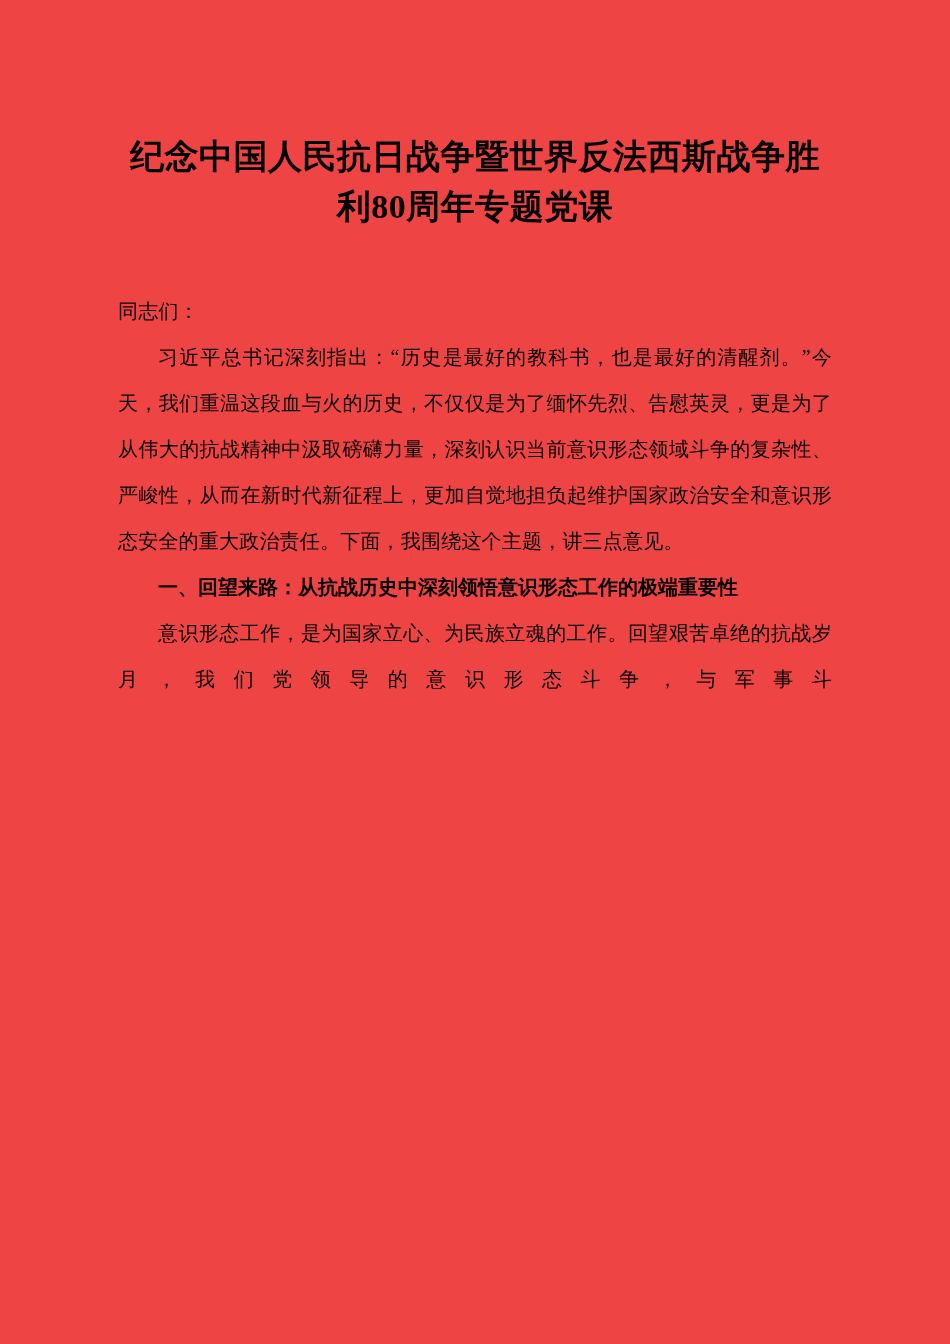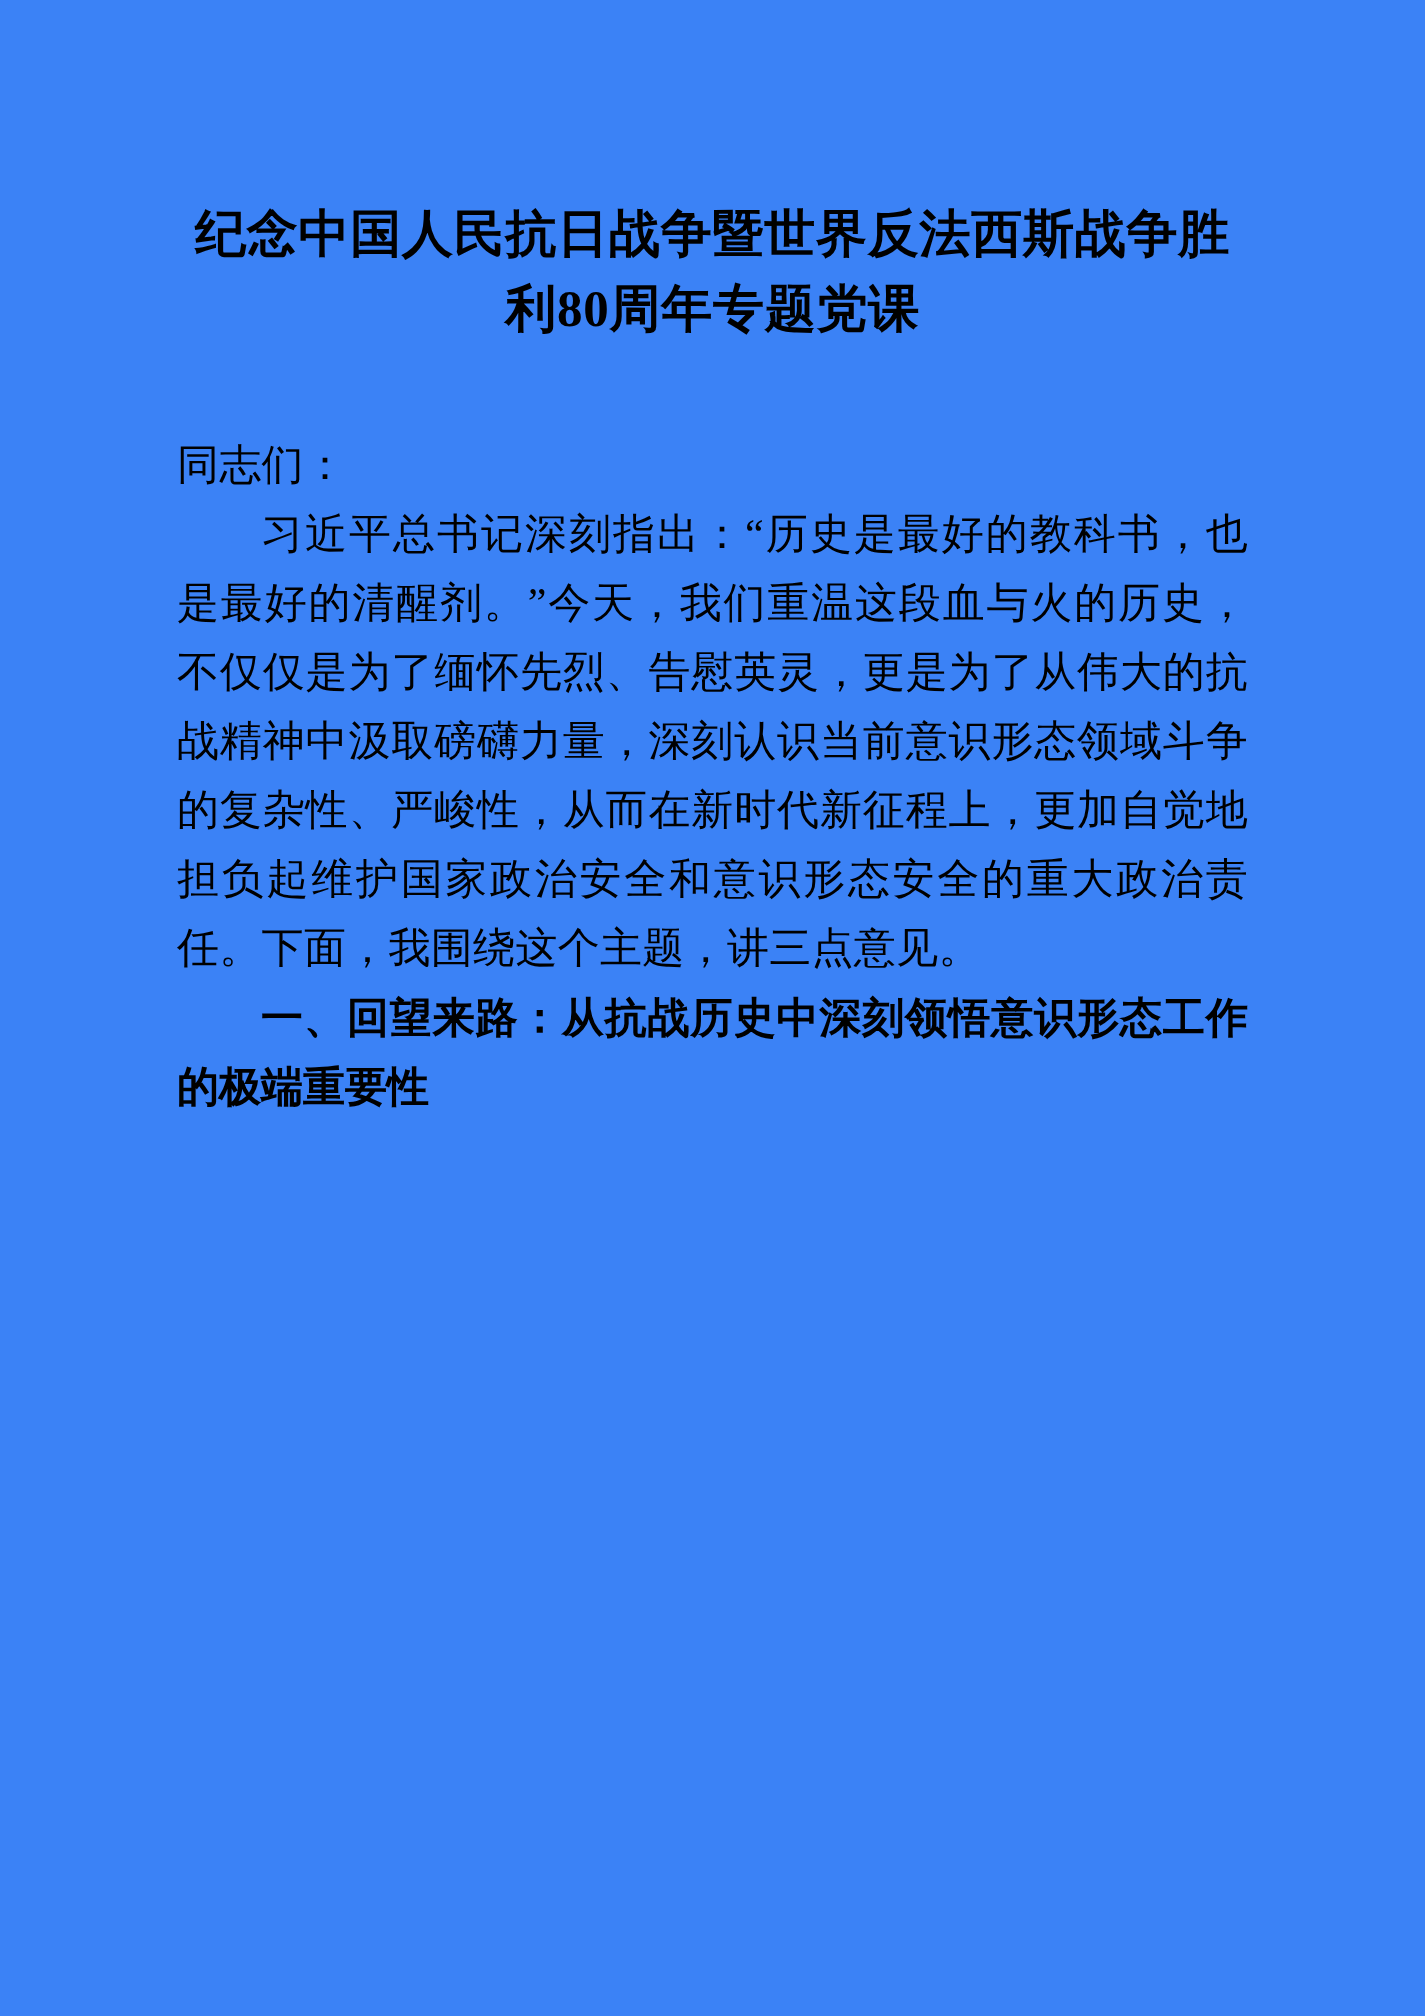--- a/index.html
+++ b/index.html
@@ -6,39 +6,39 @@
 
   html, body {
     background: #ffffff;
   }
 
   .page {
     position: relative;
     width: 950px;
     height: 1344px;
     margin: 0 auto;
-    background: #3b82f6;
+    background: #ef4444;
     color: #000000;
     padding: 132px 118px 40px 118px;
     overflow: hidden;
     font-family: "Liberation Serif", "DejaVu Serif", serif;
   }
 
   .doc-title {
     font-family: "Liberation Serif", "DejaVu Serif", serif;
     font-weight: 700;
     font-size: 34px;
     line-height: 50px;
     text-align: center;
     letter-spacing: 0.5px;
     margin-bottom: 56px;
   }
 
   .para {
-    font-size: 28px;
+    font-size: 20px;
     line-height: 46px;
     text-align: justify;
     letter-spacing: 0.2px;
     word-break: break-all;
   }
 
   .para.indent {
     text-indent: 2em;
   }
 
@@ -60,14 +60,15 @@
 
   <h1 class="doc-title">纪念中国人民抗日战争暨世界反法西斯战争胜利80周年专题党课</h1>
 
   <p class="para">同志们：</p>
 
 
   <p class="para indent">习近平总书记深刻指出：“历史是最好的教科书，也是最好的清醒剂。”今天，我们重温这段血与火的历史，不仅仅是为了缅怀先烈、告慰英灵，更是为了从伟大的抗战精神中汲取磅礴力量，深刻认识当前意识形态领域斗争的复杂性、严峻性，从而在新时代新征程上，更加自觉地担负起维护国家政治安全和意识形态安全的重大政治责任。下面，我围绕这个主题，讲三点意见。</p>
 
   <p class="para indent heading">一、回望来路：从抗战历史中深刻领悟意识形态工作的极端重要性</p>
 
+  <p class="para indent cut">意识形态工作，是为国家立心、为民族立魂的工作。回望艰苦卓绝的抗战岁月，我们党领导的意识形态斗争，与军事斗</p>
 
 </div>
 
 </body></html>

